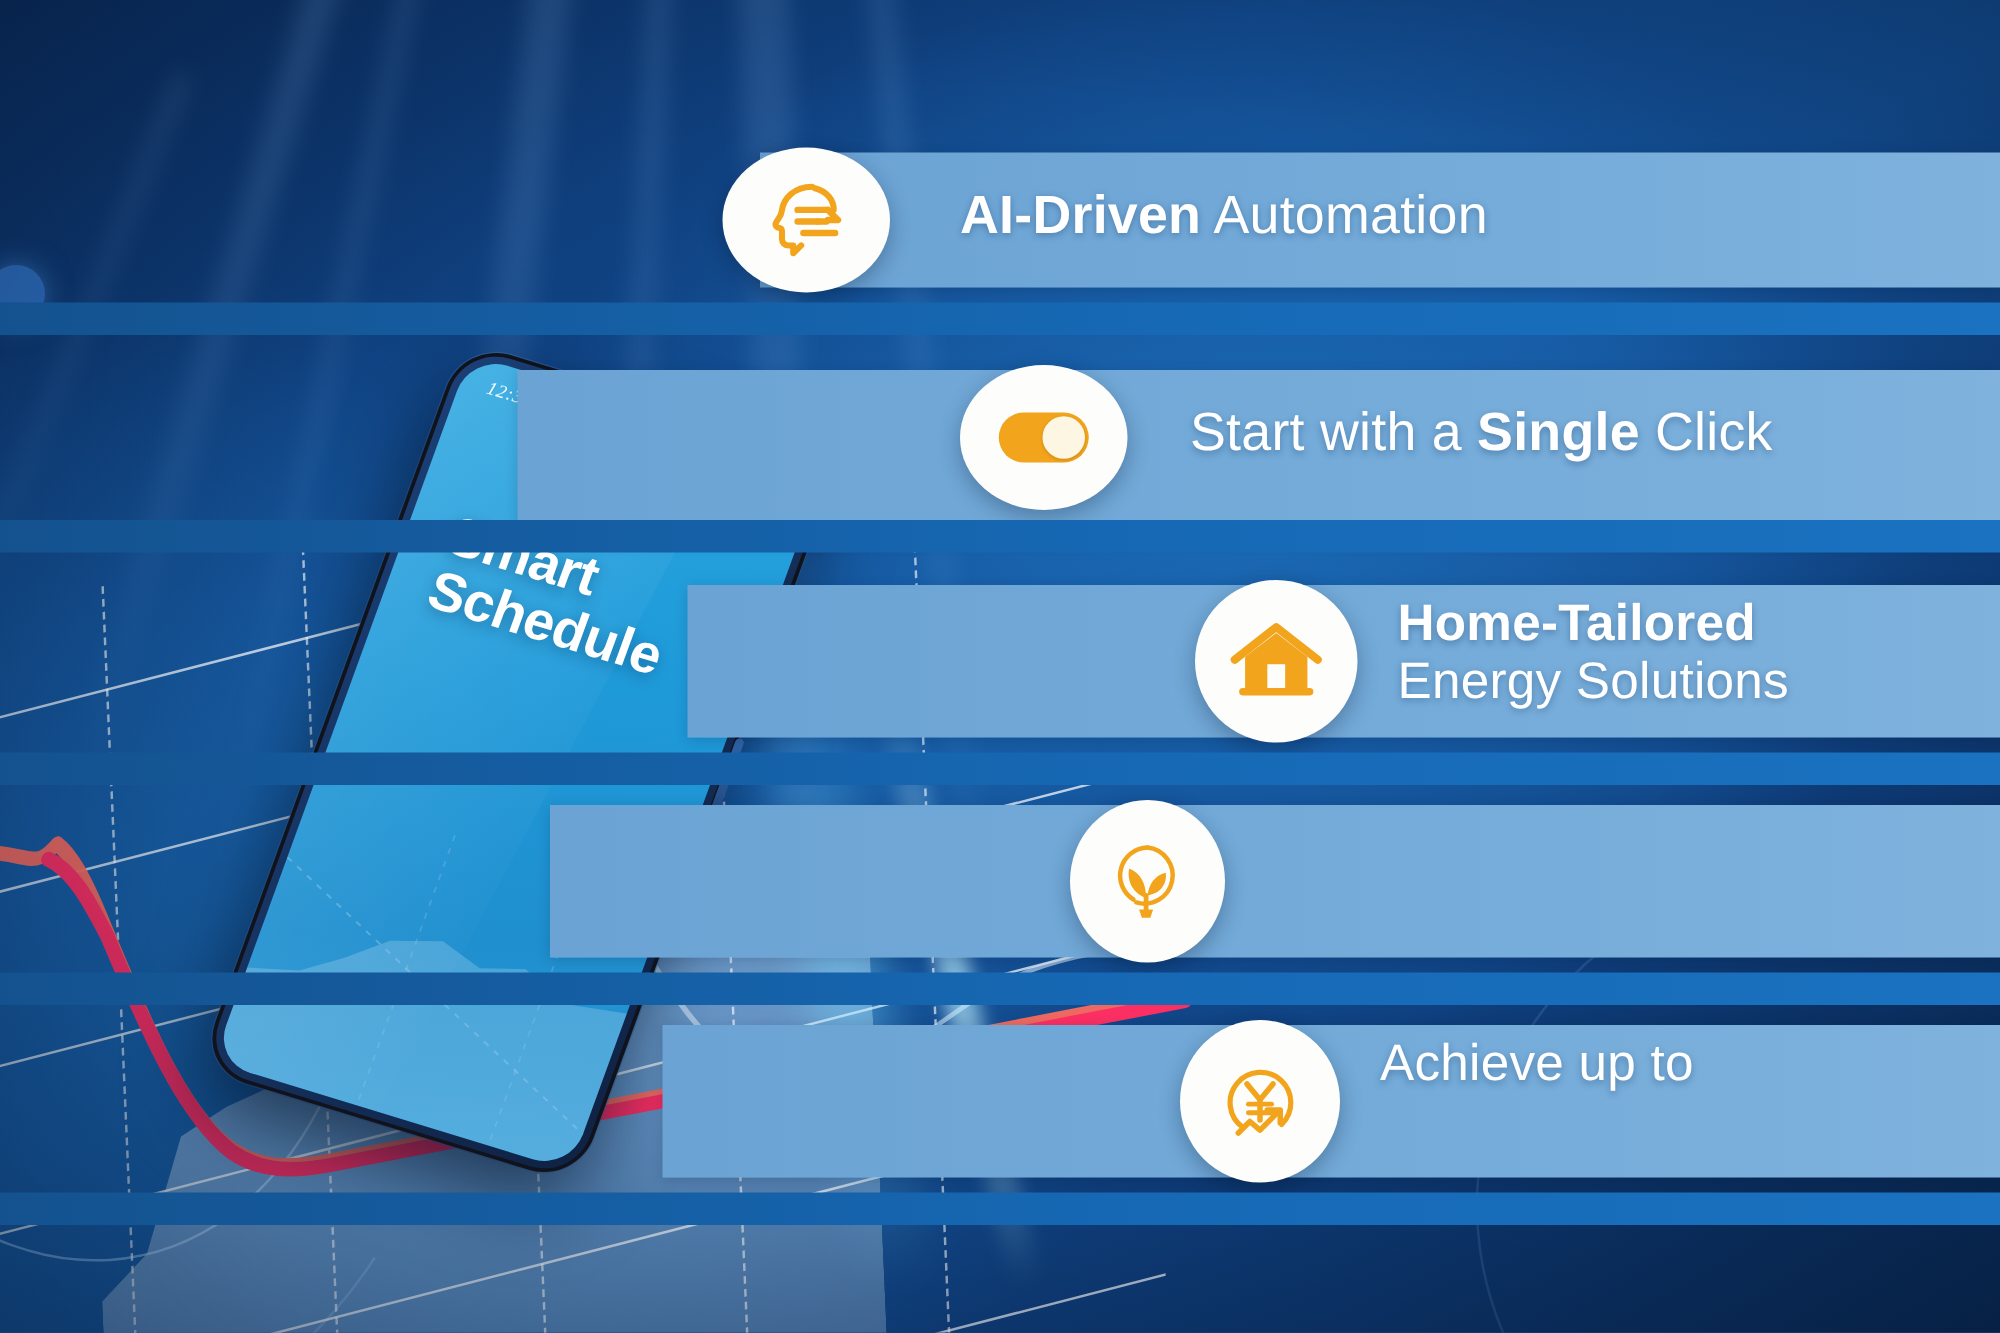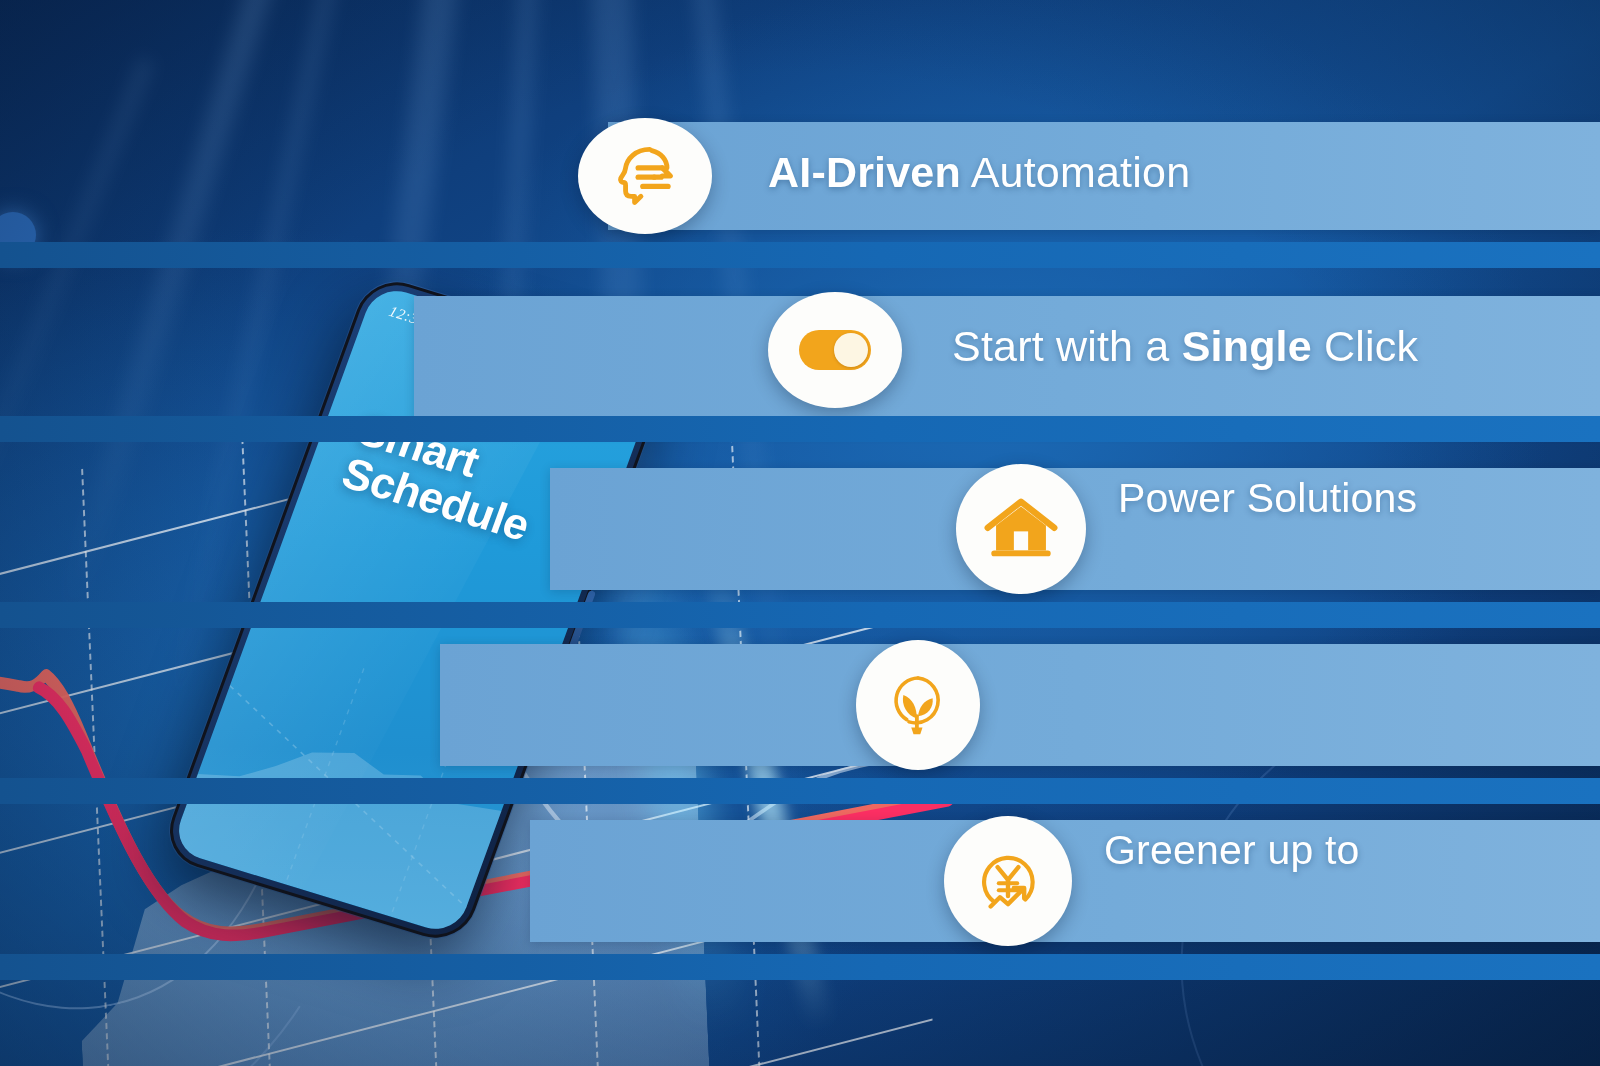--- a/index.html
+++ b/index.html
@@ -267,21 +267,22 @@
       <div class="bar" style="width:1050px;"></div>
       <div class="badge" style="left:956px;top:-4px;width:130px;height:130px;">
         <svg width="76" height="76" viewBox="0 0 64 64">
           <path d="M4 31 L32 9 L60 31" fill="none" stroke="#f2a51c" stroke-width="5.4" stroke-linecap="round" stroke-linejoin="round"></path>
           <path d="M11 29 L32 13 L53 29 L53 50 L11 50 Z" fill="#f2a51c"></path>
           <rect x="26" y="34" width="12" height="16" fill="#fdfdfb"></rect>
           <rect x="7" y="50" width="50" height="5" rx="2.4" fill="#f2a51c"></rect>
         </svg>
       </div>
       <div class="label l-two" style="left:1118px;top:8px;">
-        <div>Power Solutions</div>
+        <div class="b">Home-Tailored</div>
+        <div>Energy Solutions</div>
       </div>
     </div>
 
     <div class="accent" style="top:602px;width:1600px;"></div>
 
     <div class="row" style="top:644px;height:122px;width:1600px;">
       <div class="bar" style="width:1160px;"></div>
       <div class="badge" style="left:856px;top:-4px;width:124px;height:130px;">
         <svg width="72" height="72" viewBox="0 0 64 64">
           <path d="M32 8 A20 20 0 1 1 24 47" fill="none" stroke="#f2a51c" stroke-width="3.2" stroke-linecap="round"></path>
@@ -303,20 +304,20 @@
           <path d="M47 48 A21 21 0 1 0 20 50" fill="none" stroke="#f2a51c" stroke-width="3.6" stroke-linecap="round"></path>
           <path d="M23 20 L32 31 L41 20" fill="none" stroke="#f2a51c" stroke-width="3.8" stroke-linecap="round" stroke-linejoin="round"></path>
           <path d="M32 31 L32 45" stroke="#f2a51c" stroke-width="3.8" stroke-linecap="round"></path>
           <path d="M24 34 H40" stroke="#f2a51c" stroke-width="3.4" stroke-linecap="round"></path>
           <path d="M24 40 H40" stroke="#f2a51c" stroke-width="3.4" stroke-linecap="round"></path>
           <path d="M17 54 L25 46 L32 52 L45 39" fill="none" stroke="#f2a51c" stroke-width="3.8" stroke-linecap="round" stroke-linejoin="round"></path>
           <path d="M37 38 L46 38 L46 47" fill="none" stroke="#f2a51c" stroke-width="3.8" stroke-linecap="round" stroke-linejoin="round"></path>
         </svg>
       </div>
       <div class="label l-two" style="left:1104px;top:8px;">
-        <div>Greener up to</div>
+        <div>Achieve up to</div>
       </div>
     </div>
 
     <div class="accent" style="top:954px;width:1600px;"></div>
 
   </div>
 </div>
 
 </body></html>

